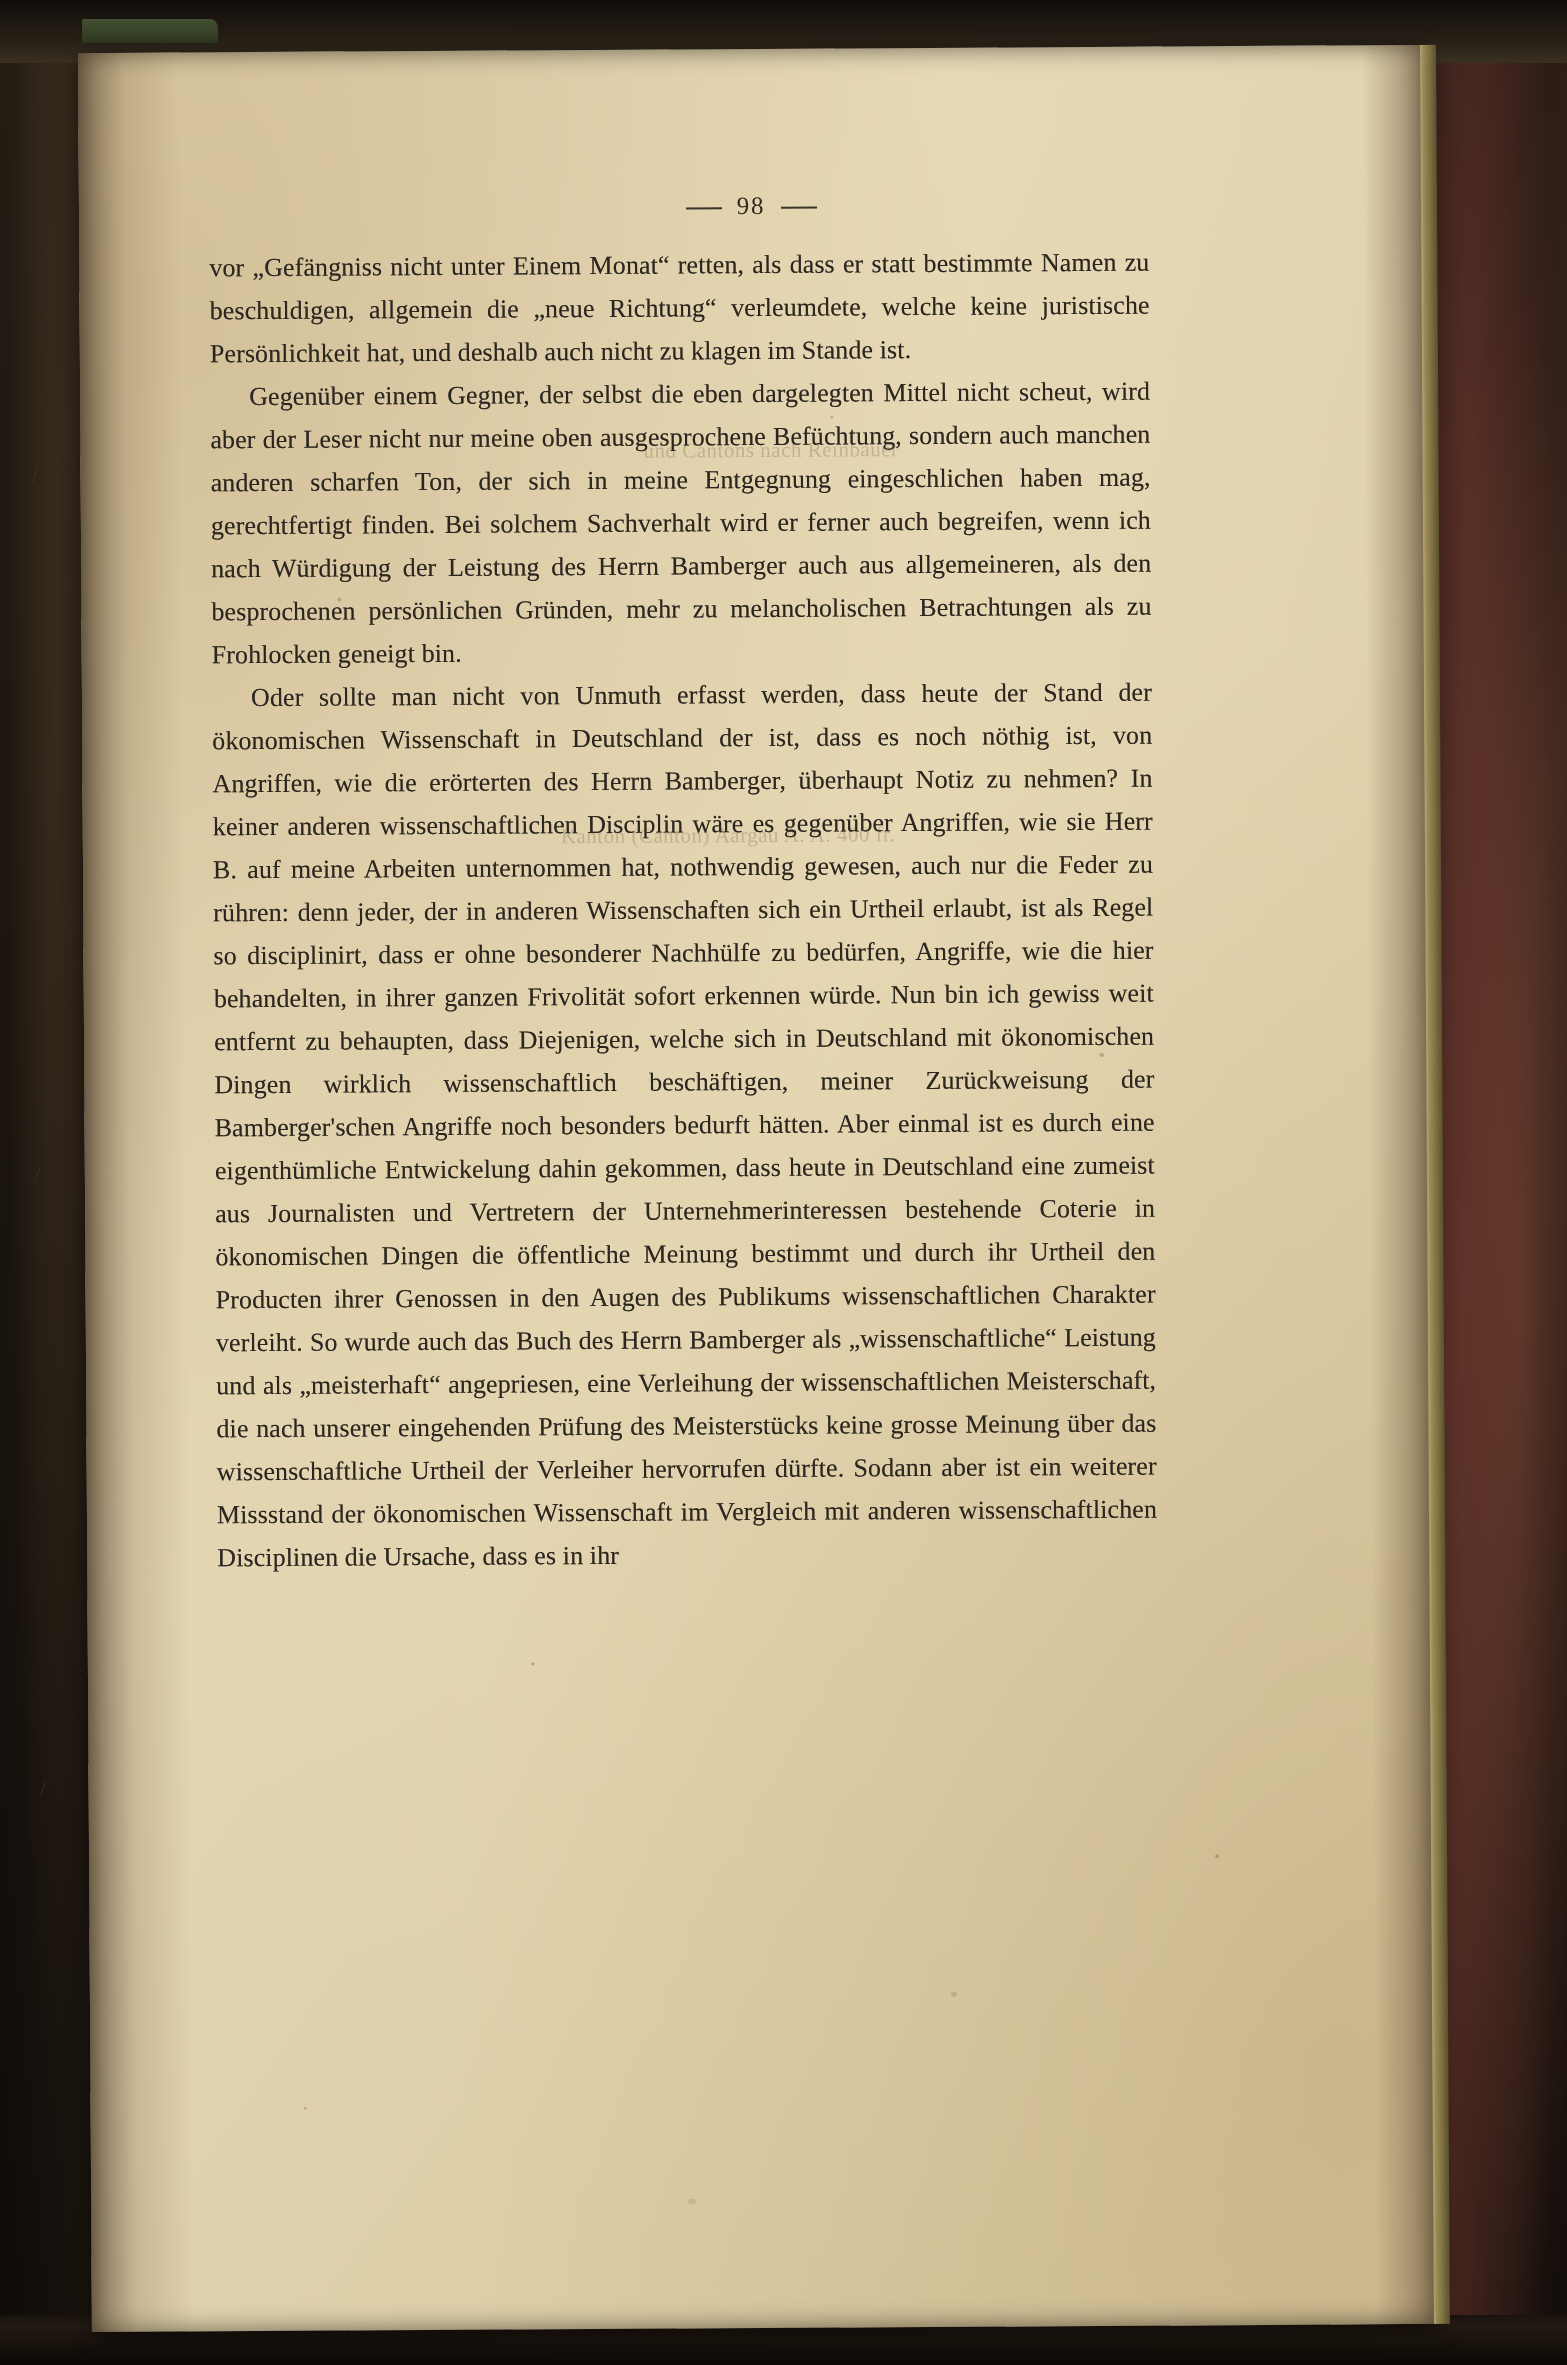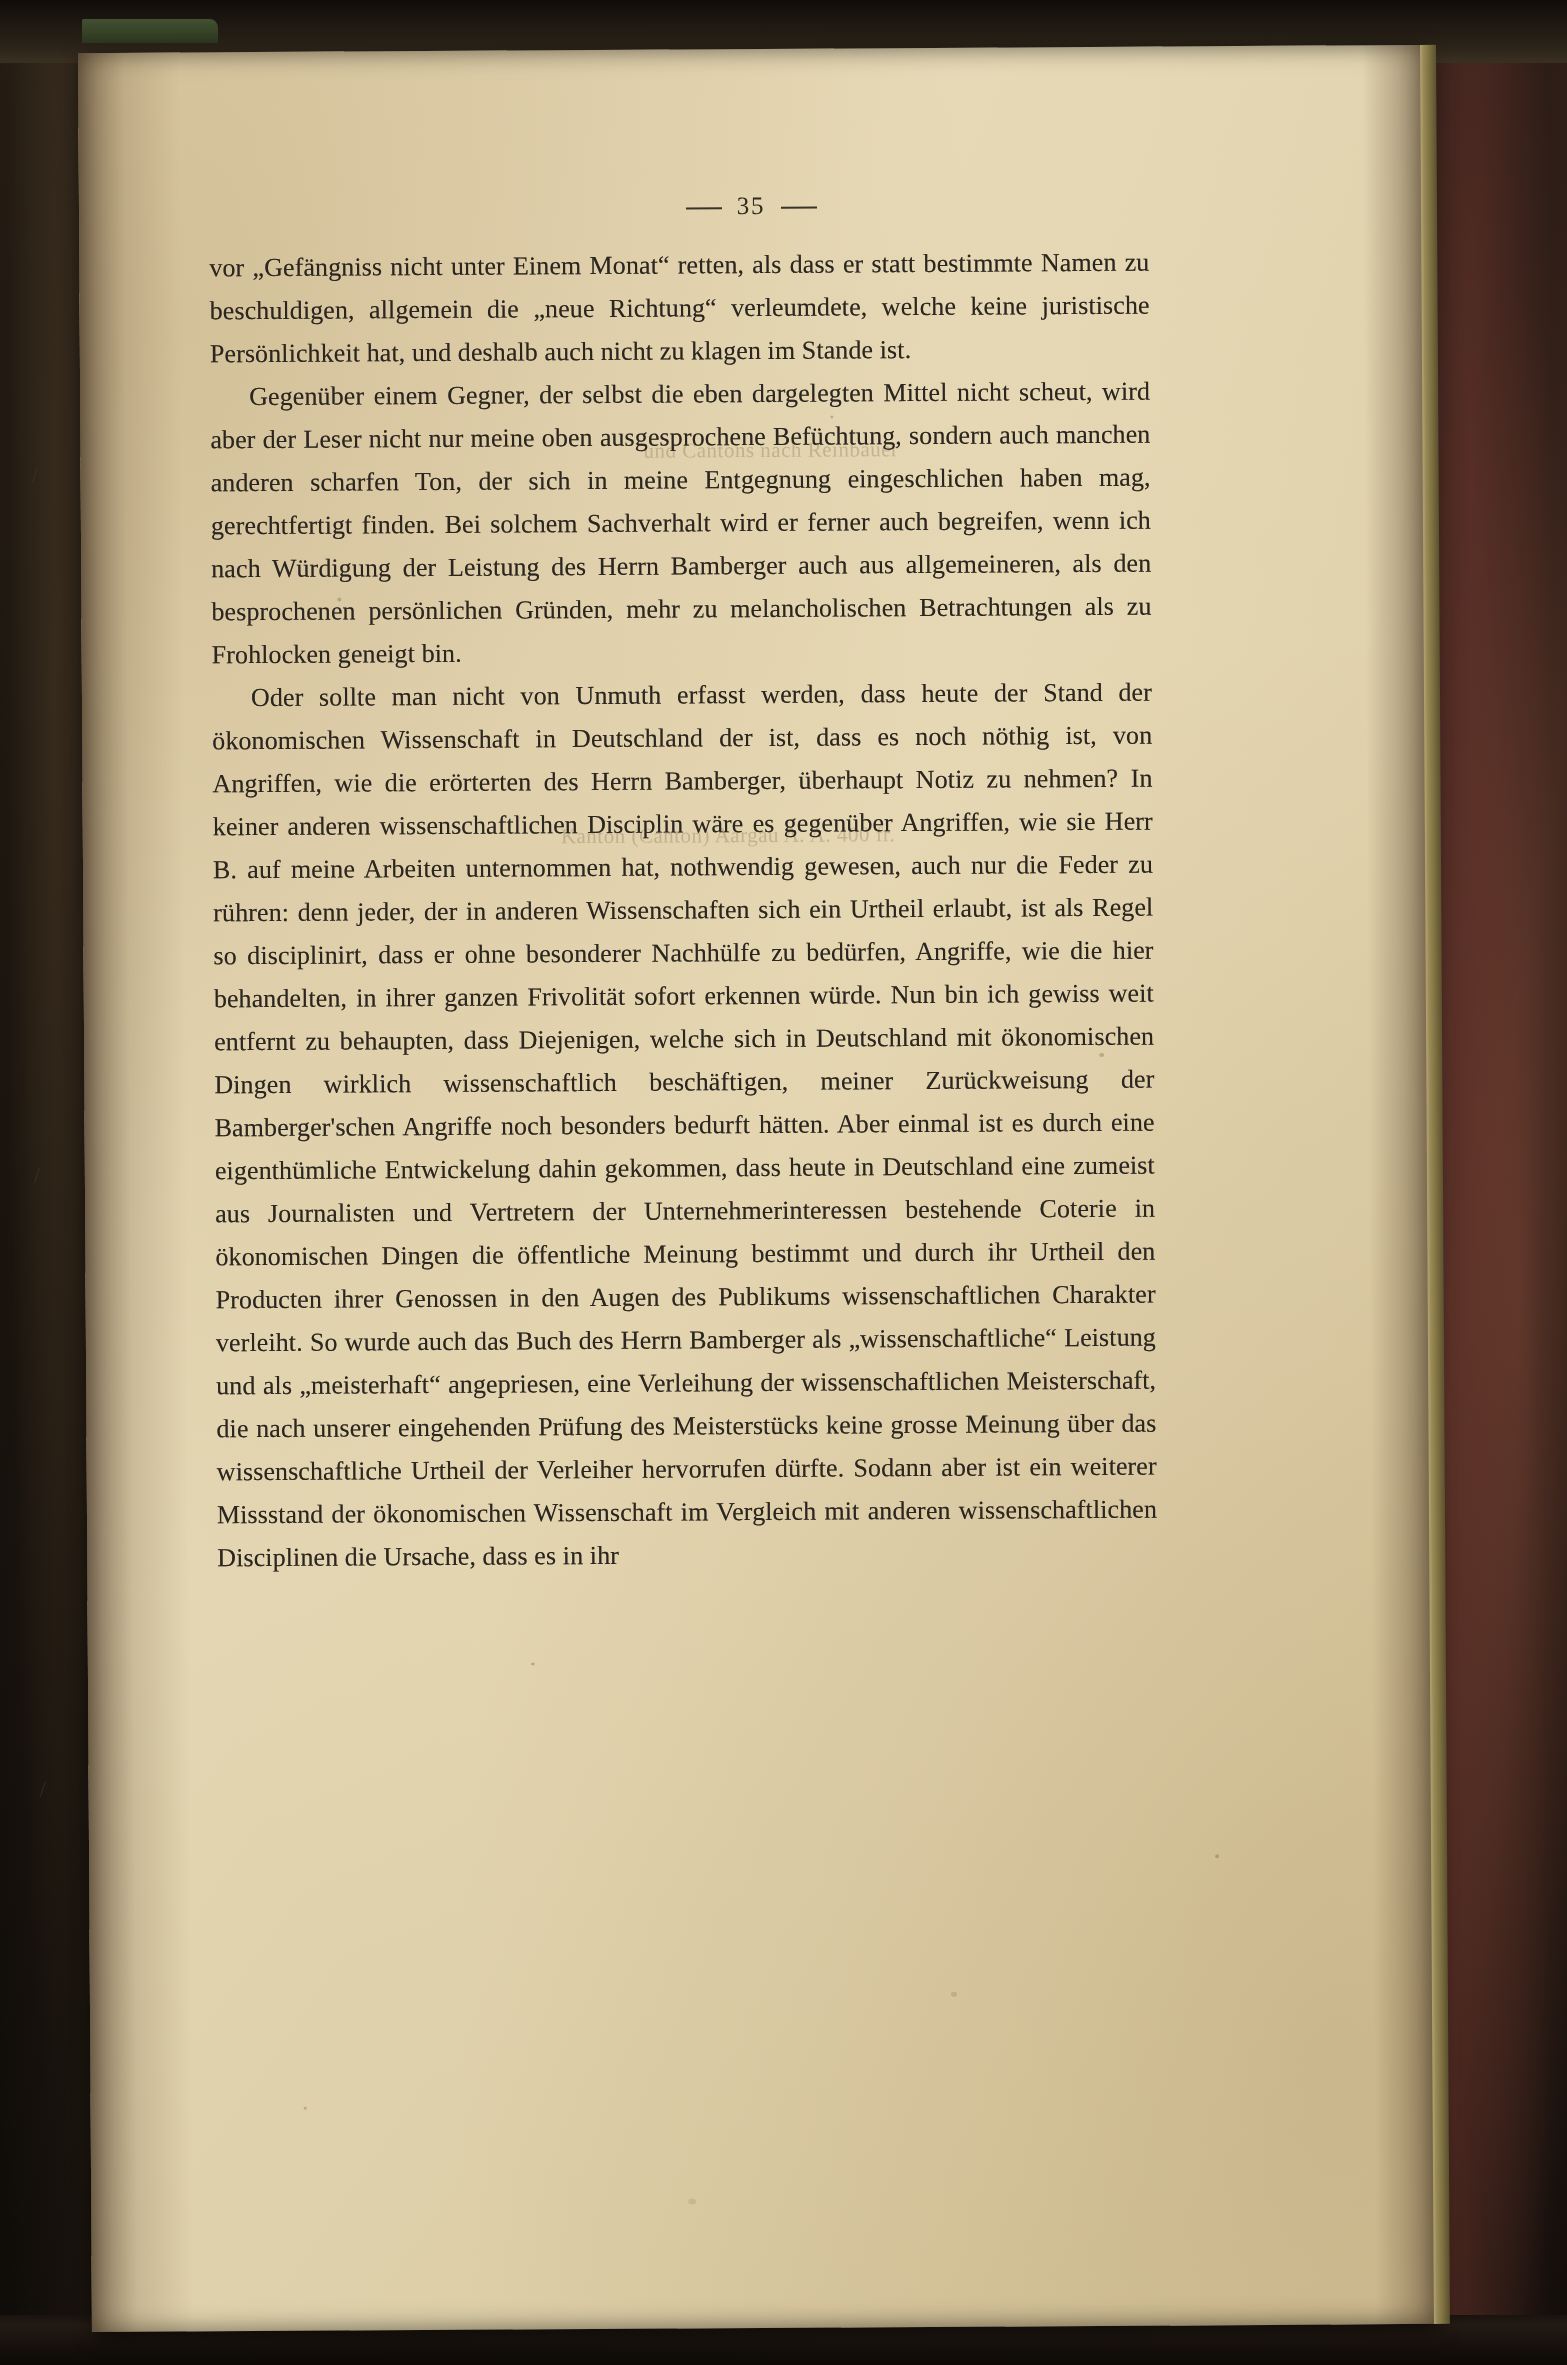--- a/index.html
+++ b/index.html
@@ -204,21 +204,21 @@
     <div class="speckle" style="left:1126px;top:1808px;width:4.3px;height:4.3px;"></div>
 
     <div class="showthrough" style="left:563px; top:389px;">und Cantons nach Reinbauer</div>
     <div class="showthrough" style="left:478px; top:774px;">Kanton (Canton) Aargau A. A. 400 fr.</div>
 
     <div class="margin-tick" style="left:-49px; top:409px;">/</div>
     <div class="margin-tick" style="left:-51px; top:1109px;">/</div>
     <div class="margin-tick" style="left:-49px; top:1723px;">/</div>
 
     <div class="page-number">
-      <span class="rule"></span><span>35</span><span class="rule"></span>
+      <span class="rule"></span><span>98</span><span class="rule"></span>
     </div>
 
     <div id="textblock">
       <p>vor „Gefängniss nicht unter Einem Monat“ retten, als dass er statt bestimmte Namen zu beschuldigen, allgemein die „neue Richtung“ verleumdete, welche keine juristische Persönlichkeit hat, und deshalb auch nicht zu klagen im Stande ist.</p>
       <p class="indent">Gegenüber einem Gegner, der selbst die eben dargelegten Mittel nicht scheut, wird aber der Leser nicht nur meine oben ausgesprochene Befüchtung, sondern auch manchen anderen scharfen Ton, der sich in meine Entgegnung eingeschlichen haben mag, gerechtfertigt finden. Bei solchem Sachverhalt wird er ferner auch begreifen, wenn ich nach Würdigung der Leistung des Herrn Bamberger auch aus allgemeineren, als den besprochenen persönlichen Gründen, mehr zu melancholischen Betrachtungen als zu Frohlocken geneigt bin.</p>
       <p class="indent">Oder sollte man nicht von Unmuth erfasst werden, dass heute der Stand der ökonomischen Wissenschaft in Deutschland der ist, dass es noch nöthig ist, von Angriffen, wie die erörterten des Herrn Bamberger, überhaupt Notiz zu nehmen? In keiner anderen wissenschaftlichen Disciplin wäre es gegenüber Angriffen, wie sie Herr B. auf meine Arbeiten unternommen hat, nothwendig gewesen, auch nur die Feder zu rühren: denn jeder, der in anderen Wissenschaften sich ein Urtheil erlaubt, ist als Regel so disciplinirt, dass er ohne besonderer Nachhülfe zu bedürfen, Angriffe, wie die hier behandelten, in ihrer ganzen Frivolität sofort erkennen würde. Nun bin ich gewiss weit entfernt zu behaupten, dass Diejenigen, welche sich in Deutschland mit ökonomischen Dingen wirklich wissenschaftlich beschäftigen, meiner Zurückweisung der Bamberger'schen Angriffe noch besonders bedurft hätten. Aber einmal ist es durch eine eigenthümliche Entwickelung dahin gekommen, dass heute in Deutschland eine zumeist aus Journalisten und Vertretern der Unternehmerinteressen bestehende Coterie in ökonomischen Dingen die öffentliche Meinung bestimmt und durch ihr Urtheil den Producten ihrer Genossen in den Augen des Publikums wissenschaftlichen Charakter verleiht. So wurde auch das Buch des Herrn Bamberger als „wissenschaftliche“ Leistung und als „meisterhaft“ angepriesen, eine Verleihung der wissenschaftlichen Meisterschaft, die nach unserer eingehenden Prüfung des Meisterstücks keine grosse Meinung über das wissenschaftliche Urtheil der Verleiher hervorrufen dürfte. Sodann aber ist ein weiterer Missstand der ökonomischen Wissenschaft im Vergleich mit anderen wissenschaftlichen Disciplinen die Ursache, dass es in ihr</p>
     </div>
 
   </div>
 </div>

